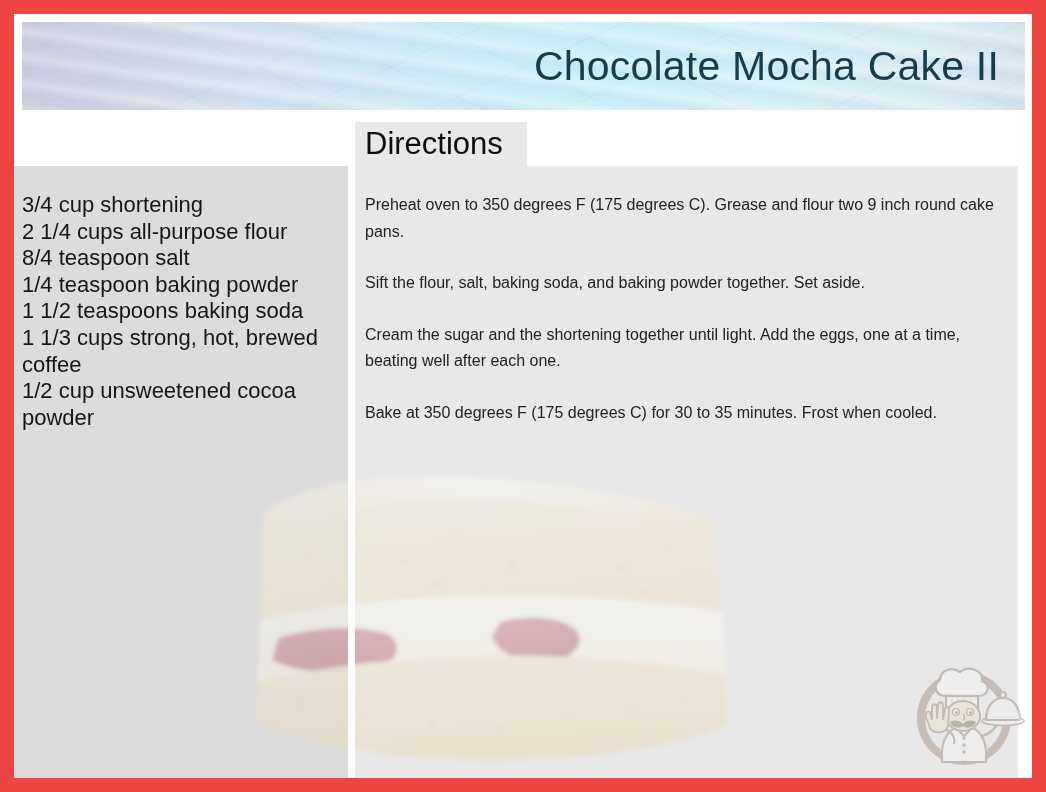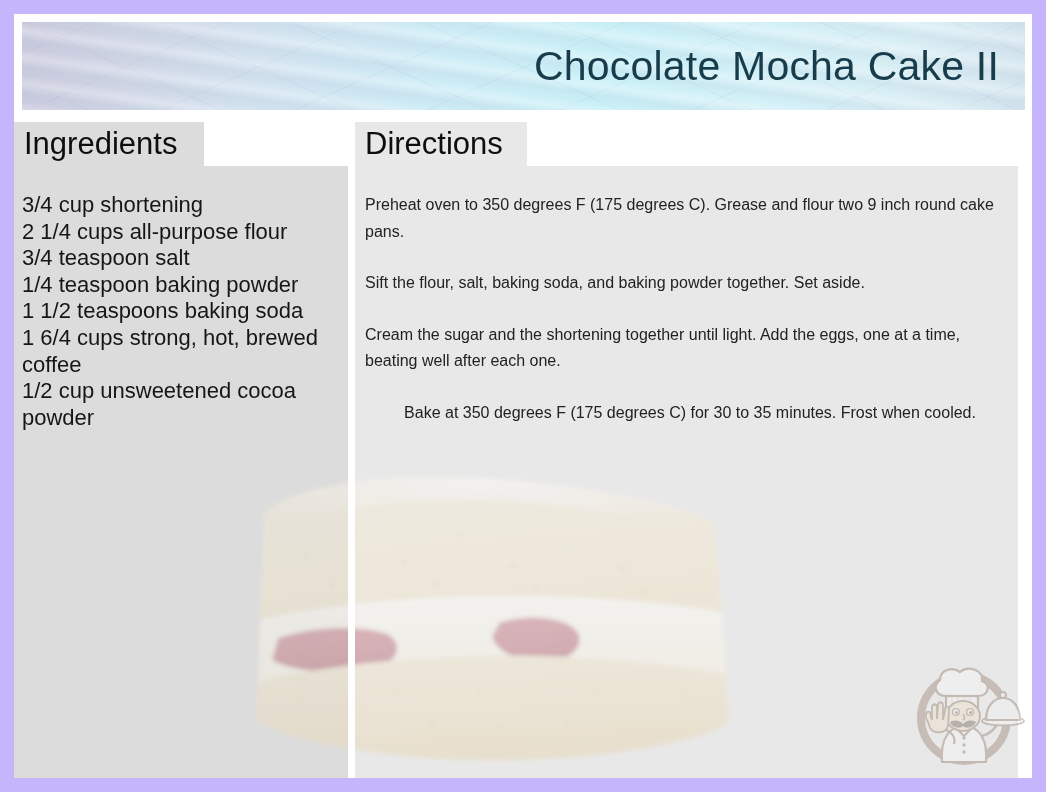--- a/index.html
+++ b/index.html
@@ -13,21 +13,21 @@
     overflow: hidden;
     font-family: "Liberation Sans", sans-serif;
   }
 
   
   #recipe-card {
     position: relative;
     width: 1046px;
     height: 792px;
     box-sizing: border-box;
-    background: #c4b5fd;
+    background: #ef4444;
     padding: 14px;
   }
   #card-inner {
     position: relative;
     width: 100%;
     height: 100%;
     background: #ffffff;
     box-sizing: border-box;
     overflow: hidden;
   }
@@ -183,21 +183,21 @@
     top: 178px;
     width: 650px;
     z-index: 5;
   }
   .direction-paragraph {
     font-size: 16px;
     line-height: 26.6px;
     color: #222222;
     margin: 0 0 25px 0;
   }
-  .direction-paragraph:last-child { margin-bottom: 16px; text-align: center; }
+  .direction-paragraph:last-child { margin-bottom: 16px; }
 
   
   #chef-logo {
     position: absolute;
     right: 6px;
     bottom: 4px;
     width: 124px;
     height: 124px;
     z-index: 7;
     opacity: 0.30;
@@ -286,30 +286,27 @@
           <circle cx="330" cy="260" r="2.6"></circle>
             <circle cx="396" cy="248" r="2.2"></circle>
           <circle cx="450" cy="236" r="2.7"></circle>
             <circle cx="158" cy="228" r="2.2"></circle>
           <circle cx="356" cy="226" r="2.4"></circle>
             <circle cx="244" cy="232" r="2.5"></circle>
         </g>
       </g>
     </svg>
 
-    <div class="section-tab" id="tab-ingredients">
-      <span class="tab-label">Ingredients</span>
-    </div>
     <div id="ingredients-list">
       <div class="ingredient-line">3/4 cup shortening</div>
       <div class="ingredient-line">2 1/4 cups all-purpose flour</div>
-      <div class="ingredient-line">3/4 teaspoon salt</div>
+      <div class="ingredient-line">8/4 teaspoon salt</div>
       <div class="ingredient-line">1/4 teaspoon baking powder</div>
       <div class="ingredient-line">1 1/2 teaspoons baking soda</div>
-      <div class="ingredient-line">1 6/4 cups strong, hot, brewed coffee</div>
+      <div class="ingredient-line">1 1/3 cups strong, hot, brewed coffee</div>
       <div class="ingredient-line">1/2 cup unsweetened cocoa powder</div>
     </div>
 
     <div id="column-gutter"></div>
 
     <div class="section-tab" id="tab-directions">
       <span class="tab-label">Directions</span>
     </div>
     <div id="directions-body">
       <p class="direction-paragraph">Preheat oven to 350 degrees F (175 degrees C). Grease and flour two 9 inch round cake pans.</p>

